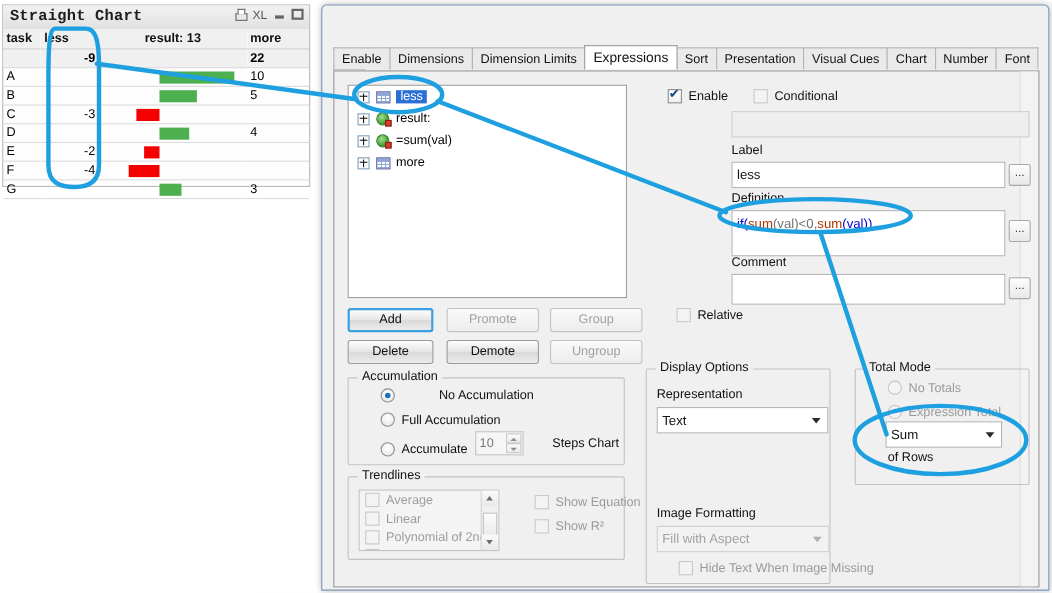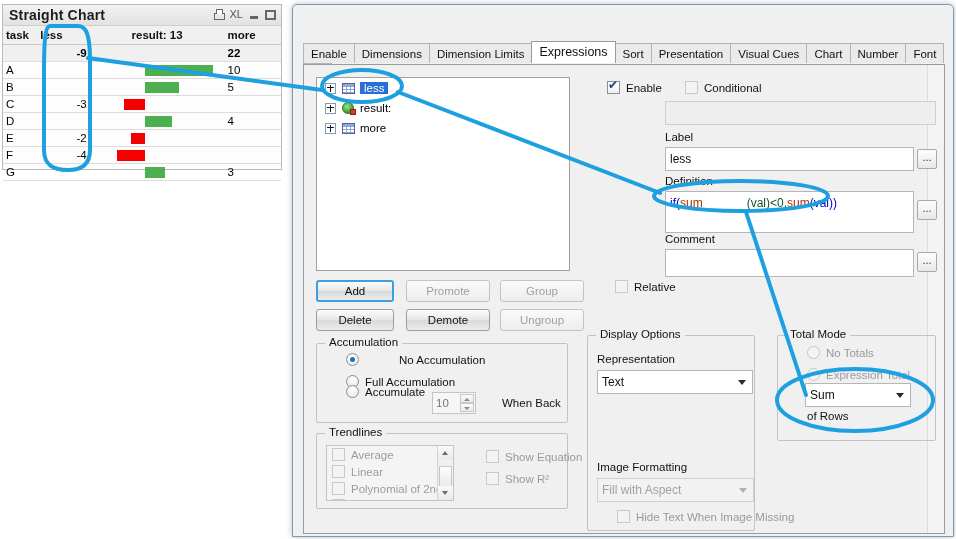--- a/index.html
+++ b/index.html
@@ -14,23 +14,23 @@
   #chart-window{
     position:absolute;left:2px;top:4px;width:280px;height:166px;
     background:#fdfdfd;border:1px solid #b9b9b9;box-sizing:border-box;
   }
   #chart-titlebar{
     height:20px;background:linear-gradient(to bottom,#f2f2f2,#e2e2e2);
     border-bottom:1px solid #cfcfcf;position:relative;
   }
   #chart-title{
     position:absolute;left:6px;top:2px;font-size:14px;font-weight:bold;
-    color:#1d1d1d;letter-spacing:.2px;
-  }
-  .tb-icons{position:absolute;right:5px;top:3px;display:flex;gap:6px;align-items:flex-end;}
+    color:#1d1d1d;letter-spacing:.2px;font-family:Liberation Mono, monospace;
+  }
+  .tb-icons{position:absolute;right:5px;top:3px;display:flex;gap:6px;align-items:flex-start;}
   .tb-icons span{color:#555;font-size:11px;line-height:12px;}
   .ico-print{display:inline-block;width:11px;height:11px;position:relative;}
   .ico-print:before{content:"";position:absolute;left:1px;top:4px;width:9px;height:5px;border:1px solid #666;background:#e9e9e9;}
   .ico-print:after{content:"";position:absolute;left:3px;top:0px;width:5px;height:4px;border:1px solid #666;border-bottom:none;background:#fff;}
   .ico-min{display:inline-block;width:10px;height:10px;position:relative;}
   .ico-min:after{content:"";position:absolute;left:1px;bottom:1px;width:8px;height:3px;background:#666;}
   .ico-max{display:inline-block;width:11px;height:10px;border:2px solid #666;box-sizing:border-box;}
 
   #chart-table{width:100%;border-collapse:collapse;table-layout:fixed;}
   #chart-table td,#chart-table th{
@@ -358,20 +358,25 @@
           <span class="ico-tbl"></span>
           <span class="tree-label">less</span>
         </div>
         <div class="tree-row">
           <span class="plusbox"></span>
           <span class="ico-gauge"></span>
           <span class="tree-label">result:</span>
         </div>
         <div class="tree-row">
           <span class="plusbox"></span>
+          <span class="ico-gauge"></span>
+          <span class="tree-label">=sum(val)</span>
+        </div>
+        <div class="tree-row">
+          <span class="plusbox"></span>
           <span class="ico-tbl"></span>
           <span class="tree-label">more</span>
         </div>
       </div>
 
     <div class="btn focus" style="left:12px;top:215px;width:78px;">Add</div>
     <div class="btn disabled" style="left:102px;top:215px;width:84px;">Promote</div>
     <div class="btn disabled" style="left:196px;top:215px;width:84px;">Group</div>
 
     <div class="btn" style="left:12px;top:244px;width:78px;">Delete</div>
@@ -382,33 +387,33 @@
       <div class="gb-title">Accumulation</div>
     </div>
     <div class="rowline" style="left:22px;top:288px;gap:40px;">
       <span class="radio on"></span>
       <span>No Accumulation</span>
     </div>
     <div class="rowline" style="left:22px;top:310px;">
       <span class="radio"></span>
       <span>Full Accumulation</span>
     </div>
-    <div class="rowline" style="left:22px;top:320px;">
+    <div class="rowline" style="left:22px;top:337px;">
       <span class="radio"></span>
       <span>Accumulate</span>
     </div>
     <div class="spin" style="left:128px;top:327px;">
       <span>10</span>
       <div class="btns">
         <div class="up"></div>
         <div class="dn"></div>
       </div>
     </div>
     <div class="rowline dim" style="left:178px;top:332px;color:#111;">
-      <span>When Back</span>
+      <span>Steps Chart</span>
     </div>
 
     <div class="groupbox" style="left:12px;top:368px;width:252px;height:76px;">
       <div class="gb-title">Trendlines</div>
     </div>
     <div id="trend-list" style="left:22px;top:380px;width:128px;height:56px;">
       <div class="trend-scroll">
         <div class="arw up"></div>
         <div class="thumb"></div>
         <div class="arw dn" style="position:absolute;bottom:0;width:100%;"></div>
@@ -447,21 +452,21 @@
       <span class="ck dim"></span>
       <span>Conditional</span>
     </div>
     <div class="textbox disabled" style="left:361px;top:36px;width:271px;"></div>
 
     <div class="fldlabel" style="left:361px;top:66px;">Label</div>
     <div class="textbox" style="left:361px;top:82px;width:249px;">less</div>
     <div class="ellipsisbtn" style="left:613px;top:84px;">...</div>
 
     <div class="fldlabel" style="left:361px;top:110px;">Definition</div>
-    <div class="textbox" id="definition-input" style="left:361px;top:126px;width:249px;height:42px;"><span style="color: rgb(0, 0, 208);">if(</span><span style="color: rgb(176, 48, 0);">sum</span><span style="color: #14532d; margin-left: 44px;">(val)&lt;0,</span><span style="color: rgb(176, 48, 0);">sum</span><span style="color: rgb(0, 0, 208);">(val))</span></div>
+    <div class="textbox" id="definition-input" style="left:361px;top:126px;width:249px;height:42px;"><span style="color: rgb(0, 0, 208);">if(</span><span style="color: rgb(176, 48, 0);">sum</span><span style="color: #737373;">(val)&lt;0,</span><span style="color: rgb(176, 48, 0);">sum</span><span style="color: rgb(0, 0, 208);">(val))</span></div>
     <div class="ellipsisbtn" style="left:613px;top:135px;">...</div>
 
     <div class="fldlabel" style="left:361px;top:168px;">Comment</div>
     <div class="textbox" style="left:361px;top:184px;width:249px;height:28px;"></div>
     <div class="ellipsisbtn" style="left:613px;top:187px;">...</div>
 
     <div class="rowline" style="left:291px;top:215px;">
       <span class="ck dim"></span>
       <span>Relative</span>
     </div>

